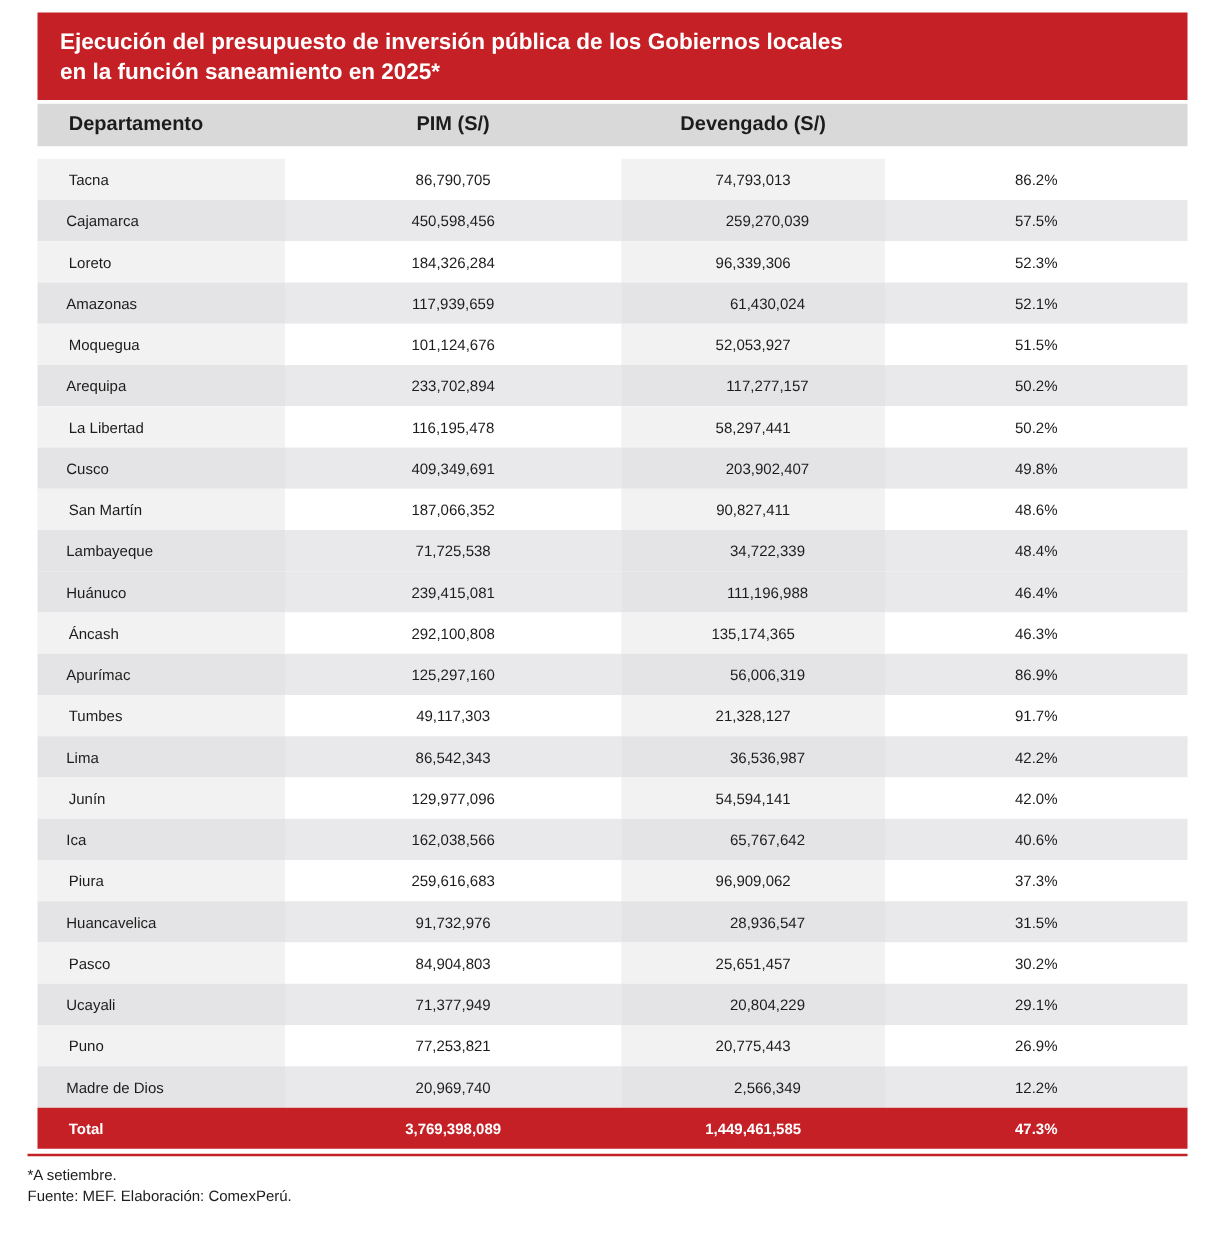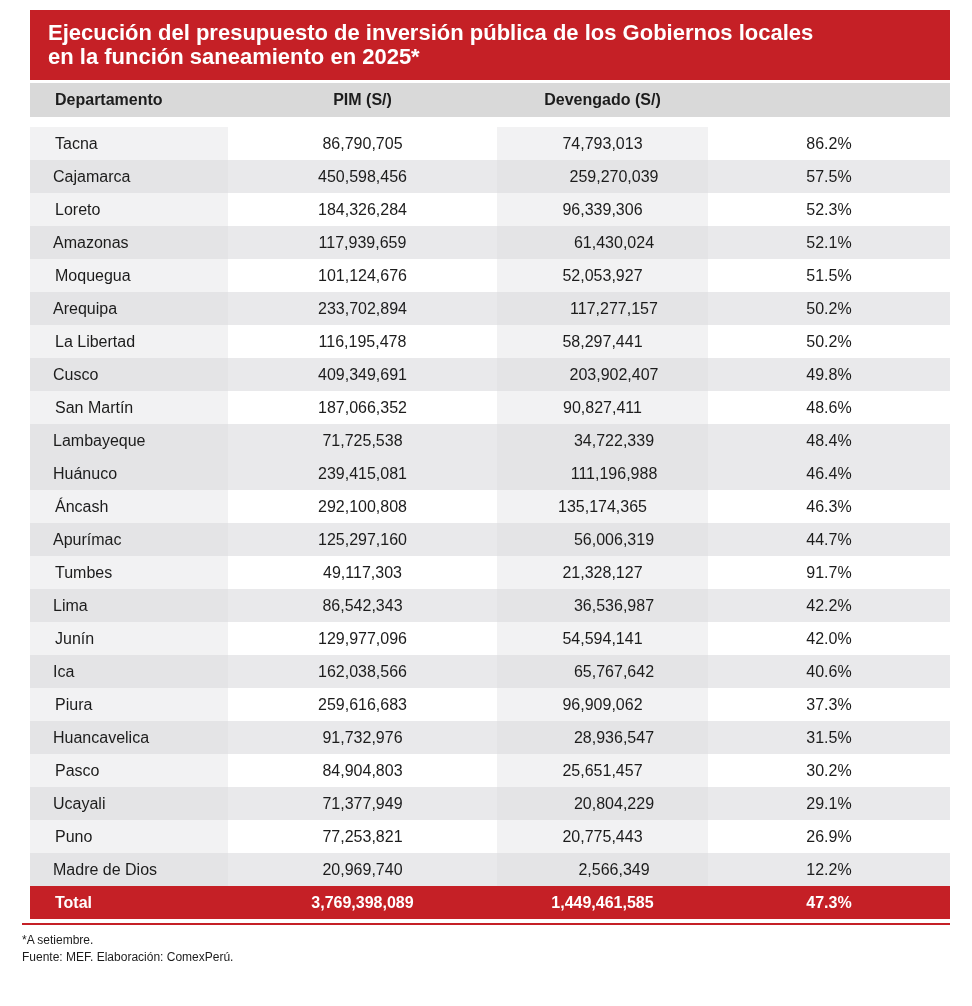--- a/index.html
+++ b/index.html
@@ -17,34 +17,34 @@
   }
   .title-bar {
     background: var(--red, #C52026);
     color: #ffffff;
     height: 70px;
     padding-left: 18px;
     display: flex;
     flex-direction: column;
     justify-content: center;
     font-weight: bold;
-    font-size: 22px;
+    font-size: 18px;
     line-height: 24px;
   }
   .hrow {
     display: flex;
     margin-top: 3px;
     background: #D9D9D9;
     height: 34px;
     align-items: center;
     font-weight: bold;
     font-size: 16px;
   }
   .rows { margin-top: 10px; }
-  .trow, .total-row { display: flex; height: 33px; align-items: center; font-size: 16px; }
+  .trow, .total-row { display: flex; height: 33px; align-items: center; font-size: 12px; }
   .cell { height: 100%; display: flex; align-items: center; }
   .c-dep { width: 198px; padding-left: 25px; justify-content: flex-start; }
   .c-pim { width: 269px; justify-content: center; }
   .c-dev { width: 211px; justify-content: center; }
   .c-pct { width: 242px; justify-content: center; }
   
   .trow.light .c-dep, .trow.light .c-dev { background: #F2F2F3; }
   .trow.light .c-pim, .trow.light .c-pct { background: #FFFFFF; }
   
   .trow.dark .c-dep, .trow.dark .c-dev { background: #E4E4E6; padding-left: 23px; }
@@ -166,21 +166,21 @@
       <div class="cell c-dep">Áncash</div>
       <div class="cell c-pim">292,100,808</div>
       <div class="cell c-dev">135,174,365</div>
       <div class="cell c-pct">46.3%</div>
     </div>
 
     <div class="trow dark">
       <div class="cell c-dep">Apurímac</div>
       <div class="cell c-pim">125,297,160</div>
       <div class="cell c-dev">56,006,319</div>
-      <div class="cell c-pct">44.7%</div>
+      <div class="cell c-pct">86.9%</div>
     </div>
 
     <div class="trow light">
       <div class="cell c-dep">Tumbes</div>
       <div class="cell c-pim">49,117,303</div>
       <div class="cell c-dev">21,328,127</div>
       <div class="cell c-pct">91.7%</div>
     </div>
 
     <div class="trow dark">

